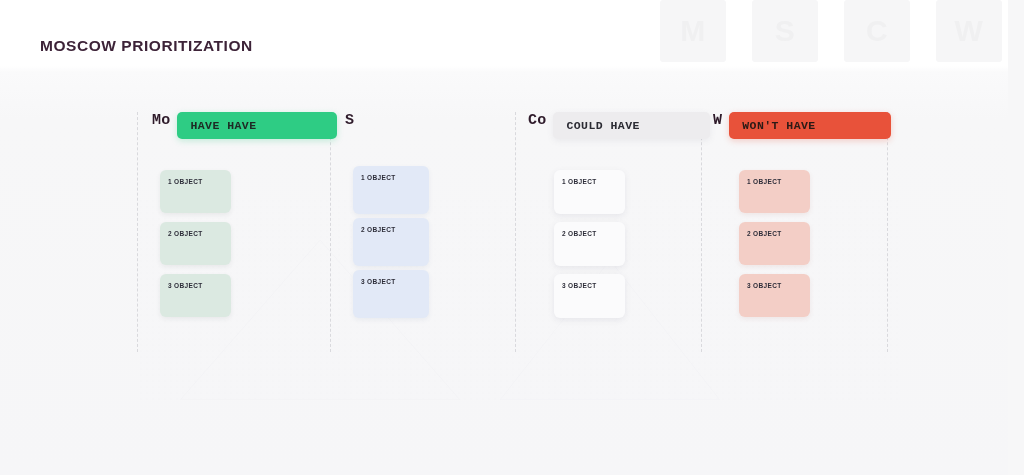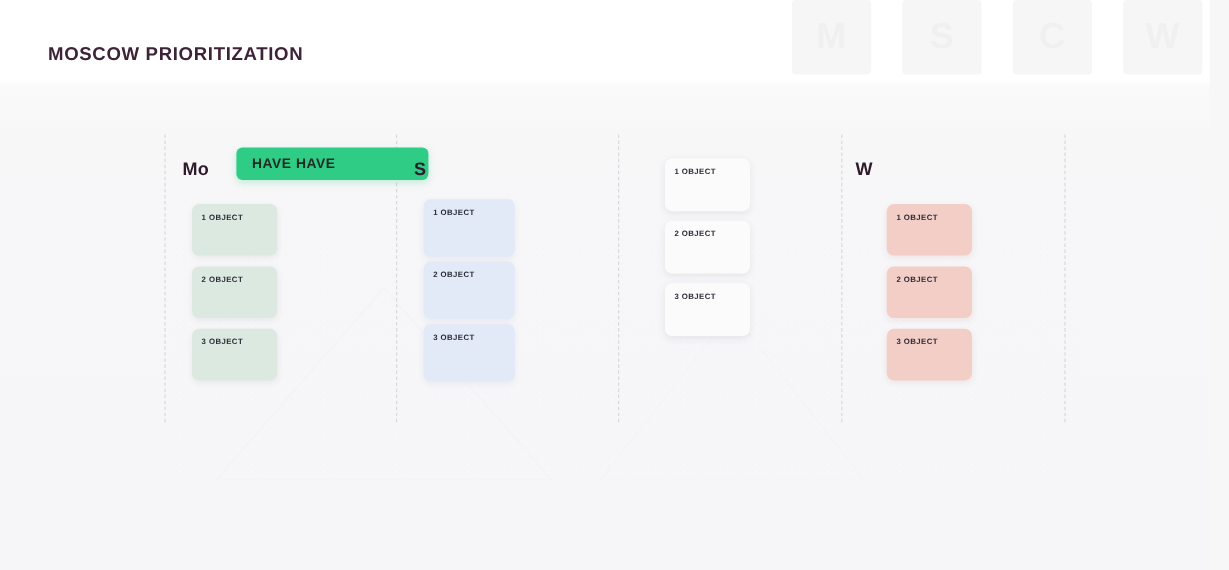--- a/index.html
+++ b/index.html
@@ -85,23 +85,24 @@
   }
 
   
   .column {
     position: absolute;
     top: 112px;
     width: 186px;
   }
   .col-header {
     display: flex;
-    align-items: flex-end;
+    align-items: flex-start;
     height: 38px;
-    gap: 16px;
+    gap: 0px;
+    font-family: Liberation Mono, monospace;
   }
   .col-prefix {
     font-size: 15px;
     font-weight: 700;
     color: #2e1a2a;
     letter-spacing: .2px;
     padding-right: 7px;
     white-space: nowrap;
     flex: none;
   }
@@ -201,36 +202,41 @@
       <div class="card" style="background:#e2e9f7;box-shadow:0 2px 5px rgba(60,80,130,.07)">
         <span>2 OBJECT</span>
       </div>
       <div class="card" style="background:#e2e9f7;box-shadow:0 2px 5px rgba(60,80,130,.07)">
         <span>3 OBJECT</span>
       </div>
     </div>
   </div>
 
   <div class="column col-could" style="left:528px">
+    <div class="col-header">
+      <span class="col-prefix">Co</span>
+      <span class="col-pill" style="background:#edecee;color:#2b2b33;width:131px;box-shadow:0 2px 6px rgba(120,120,140,.10)">COULD HAVE</span>
+    </div>
     <div class="cards" style="padding-left:26px">
       <div class="card" style="background:#fbfbfc;box-shadow:0 2px 6px rgba(90,90,120,.10)">
         <span>1 OBJECT</span>
       </div>
       <div class="card" style="background:#fbfbfc;box-shadow:0 2px 6px rgba(90,90,120,.10)">
         <span>2 OBJECT</span>
       </div>
       <div class="card" style="background:#fbfbfc;box-shadow:0 2px 6px rgba(90,90,120,.10)">
         <span>3 OBJECT</span>
       </div>
     </div>
   </div>
 
   <div class="column col-wont" style="left:713px">
     <div class="col-header">
       <span class="col-prefix">W</span>
+      <span class="col-pill" style="background:#e8523a;color:#2b1a16;width:136px;box-shadow:0 2px 6px rgba(232,82,58,.25)">WON'T HAVE</span>
     </div>
     <div class="cards" style="padding-left:26px">
       <div class="card" style="background:#f3cec6;box-shadow:0 2px 5px rgba(150,70,60,.09)">
         <span>1 OBJECT</span>
       </div>
       <div class="card" style="background:#f3cec6;box-shadow:0 2px 5px rgba(150,70,60,.09)">
         <span>2 OBJECT</span>
       </div>
       <div class="card" style="background:#f3cec6;box-shadow:0 2px 5px rgba(150,70,60,.09)">
         <span>3 OBJECT</span>

